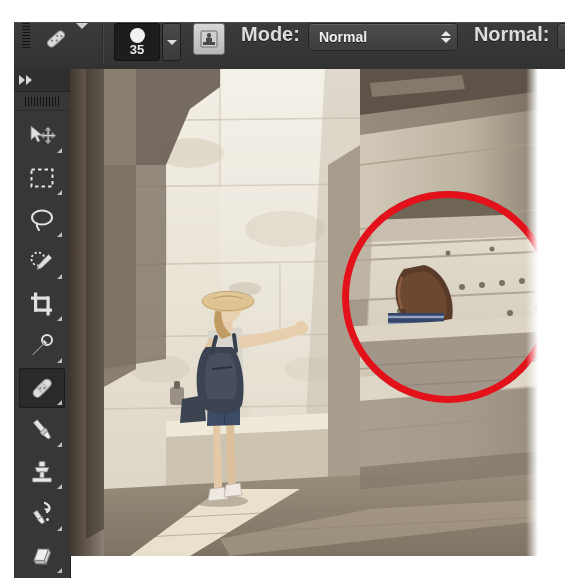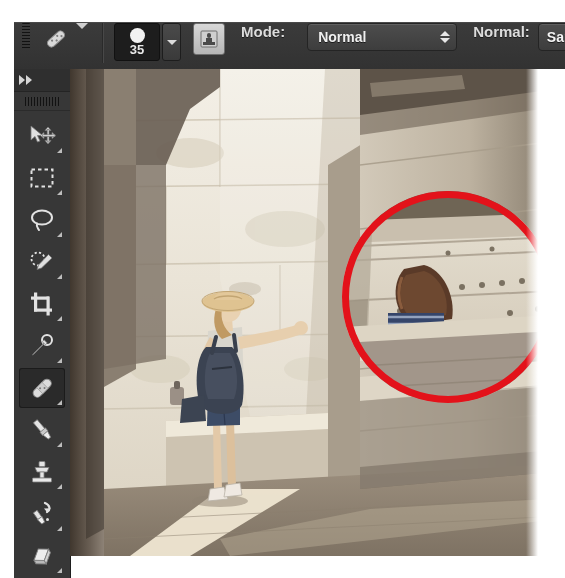--- a/index.html
+++ b/index.html
@@ -43,24 +43,24 @@
     border:1px solid #1d1d1d;border-radius:3px;margin-left:2px;
     display:flex;align-items:center;justify-content:center;
   }
   .brush-drop .caret-dn{margin-right:0;border-top-color:#dcdcdc;
     border-left-width:5px;border-right-width:5px;border-top-width:5px;}
   .panel-btn{
     width:30px;height:30px;flex:none;margin-left:12px;
     background:linear-gradient(#d8d8d8,#b6b6b6);border:1px solid #6d6d6d;border-radius:3px;
     display:flex;align-items:center;justify-content:center;
   }
-  .ob-label{color:#dcdcdc;font-size:15px;font-weight:bold;margin-left:16px;flex:none;
+  .ob-label{color:#dcdcdc;font-size:20px;font-weight:bold;margin-left:16px;flex:none;
     text-shadow:0 1px 0 #1a1a1a;}
   .ob-select{
-    height:26px;min-width:132px;flex:none;margin-left:22px;
+    height:26px;min-width:132px;flex:none;margin-left:8px;
     background:linear-gradient(#4d4d4d,#3d3d3d);border:1px solid #242424;border-radius:4px;
     display:flex;align-items:center;justify-content:space-between;padding:0 6px 0 10px;
     box-shadow:inset 0 1px 0 #606060;
   }
   .ob-select .val{color:#f0f0f0;font-size:14px;font-weight:bold;text-shadow:0 1px 0 #1a1a1a;}
   .spin{display:flex;flex-direction:column;gap:2px;margin-left:10px;}
   .spin i{display:block;width:0;height:0;border-left:5px solid transparent;border-right:5px solid transparent;}
   .spin i.up{border-bottom:5px solid #e8e8e8;}
   .spin i.dn{border-top:5px solid #e8e8e8;}
   .ob-field{

